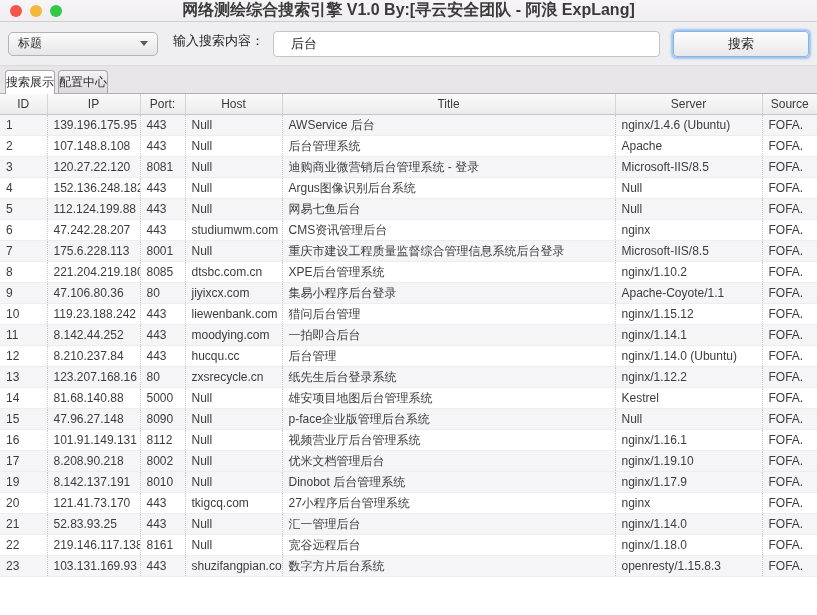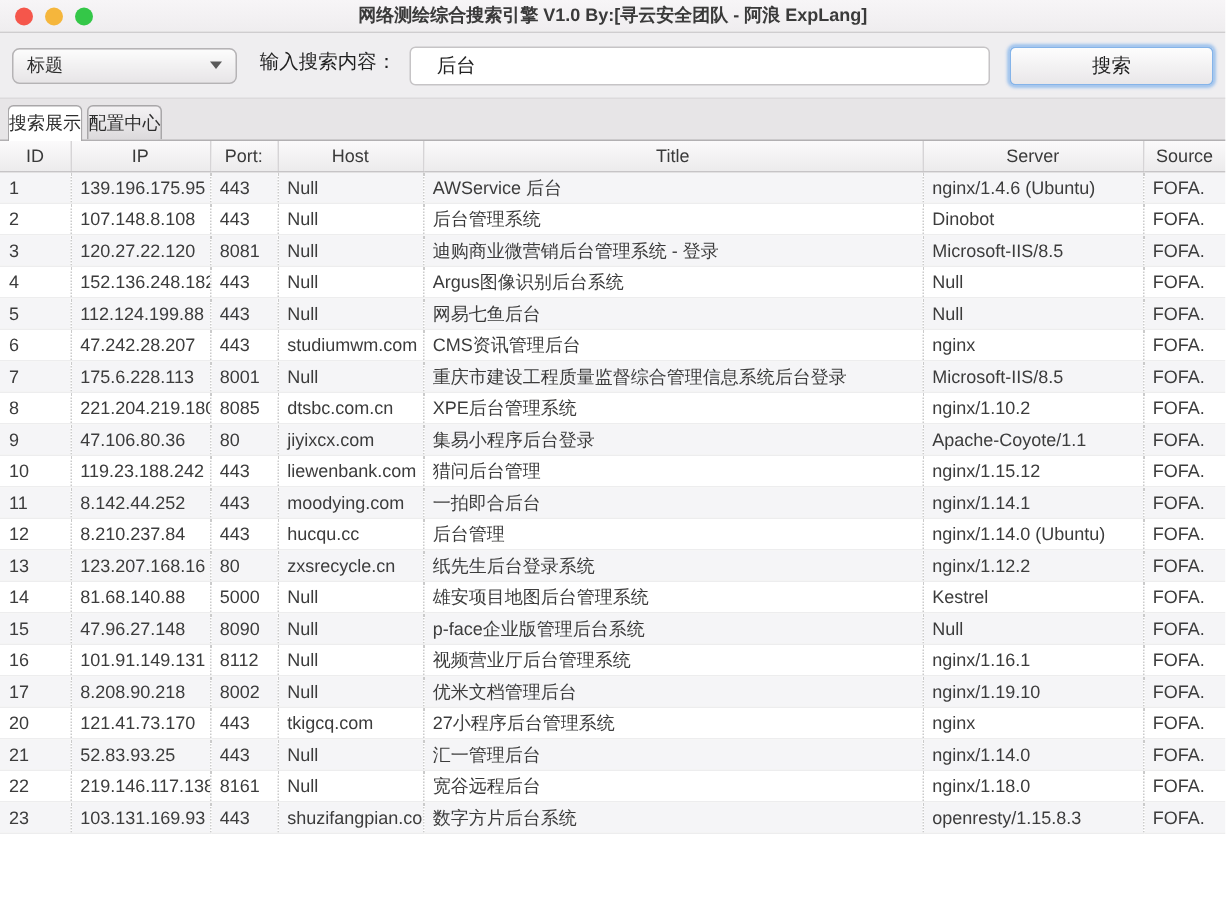--- a/index.html
+++ b/index.html
@@ -5,21 +5,21 @@
   * { box-sizing: border-box; margin: 0; padding: 0; }
   html,body { width: 817px; height: 615px; overflow: hidden; }
   body { font-family: "Liberation Sans", sans-serif; background: #fff; }
 
   
   .titlebar { height: 22px; background: linear-gradient(#f7f5f7,#efedef);
     border-bottom: 1px solid #cfcdcf; display: flex; align-items: center; position: relative; }
   .traffic { position: absolute; left: 10px; top: 5px; display: flex; gap: 8px; }
   .dot { width: 12px; height: 12px; border-radius: 50%; }
   .dot.red { background: #f5564b; } .dot.yellow { background: #f5b63c; } .dot.green { background: #34c748; }
-  .win-title { flex: 1; text-align: center; font-size: 12px; font-weight: bold; color: #3a3a3a; }
+  .win-title { flex: 1; text-align: center; font-size: 16px; font-weight: bold; color: #3a3a3a; }
 
   
   .toolbar { height: 44px; background: #efeef0; display: flex; align-items: center;
     padding: 0 8px; border-bottom: 1px solid #dcdadc; justify-content: center; }
   .select { width: 152px; height: 24px; background: linear-gradient(#fcfcfc,#e7e5e7);
     border: 1px solid #b5b3b5; border-radius: 5px; display: flex; align-items: center;
     justify-content: space-between; padding: 0 9px; font-size: 12px; color: #2e2e2e; cursor: default; }
   .caret { width: 0; height: 0; border-left: 4px solid transparent; border-right: 4px solid transparent;
     border-top: 5px solid #5a5a5a; }
   .field-label { font-weight: normal; font-size: 13px; color: #1f1f1f; margin: 0 9px 5px 15px; white-space: nowrap; }
@@ -117,21 +117,21 @@
     <td class="col-title">AWService 后台</td>
     <td>nginx/1.4.6 (Ubuntu)</td>
     <td>FOFA.</td>
   </tr>
         <tr>
     <td>2</td>
     <td>107.148.8.108</td>
     <td>443</td>
     <td>Null</td>
     <td class="col-title">后台管理系统</td>
-    <td>Dinobot</td>
+    <td>Apache</td>
     <td>FOFA.</td>
   </tr>
         <tr class="odd">
     <td>3</td>
     <td>120.27.22.120</td>
     <td>8081</td>
     <td>Null</td>
     <td class="col-title">迪购商业微营销后台管理系统 - 登录</td>
     <td>Microsoft-IIS/8.5</td>
     <td>FOFA.</td>
@@ -255,20 +255,29 @@
   </tr>
         <tr class="odd">
     <td>17</td>
     <td>8.208.90.218</td>
     <td>8002</td>
     <td>Null</td>
     <td class="col-title">优米文档管理后台</td>
     <td>nginx/1.19.10</td>
     <td>FOFA.</td>
   </tr>
+        <tr class="odd">
+    <td>19</td>
+    <td>8.142.137.191</td>
+    <td>8010</td>
+    <td>Null</td>
+    <td class="col-title">Dinobot 后台管理系统</td>
+    <td>nginx/1.17.9</td>
+    <td>FOFA.</td>
+  </tr>
         <tr>
     <td>20</td>
     <td>121.41.73.170</td>
     <td>443</td>
     <td>tkigcq.com</td>
     <td class="col-title">27小程序后台管理系统</td>
     <td>nginx</td>
     <td>FOFA.</td>
   </tr>
         <tr class="odd">

